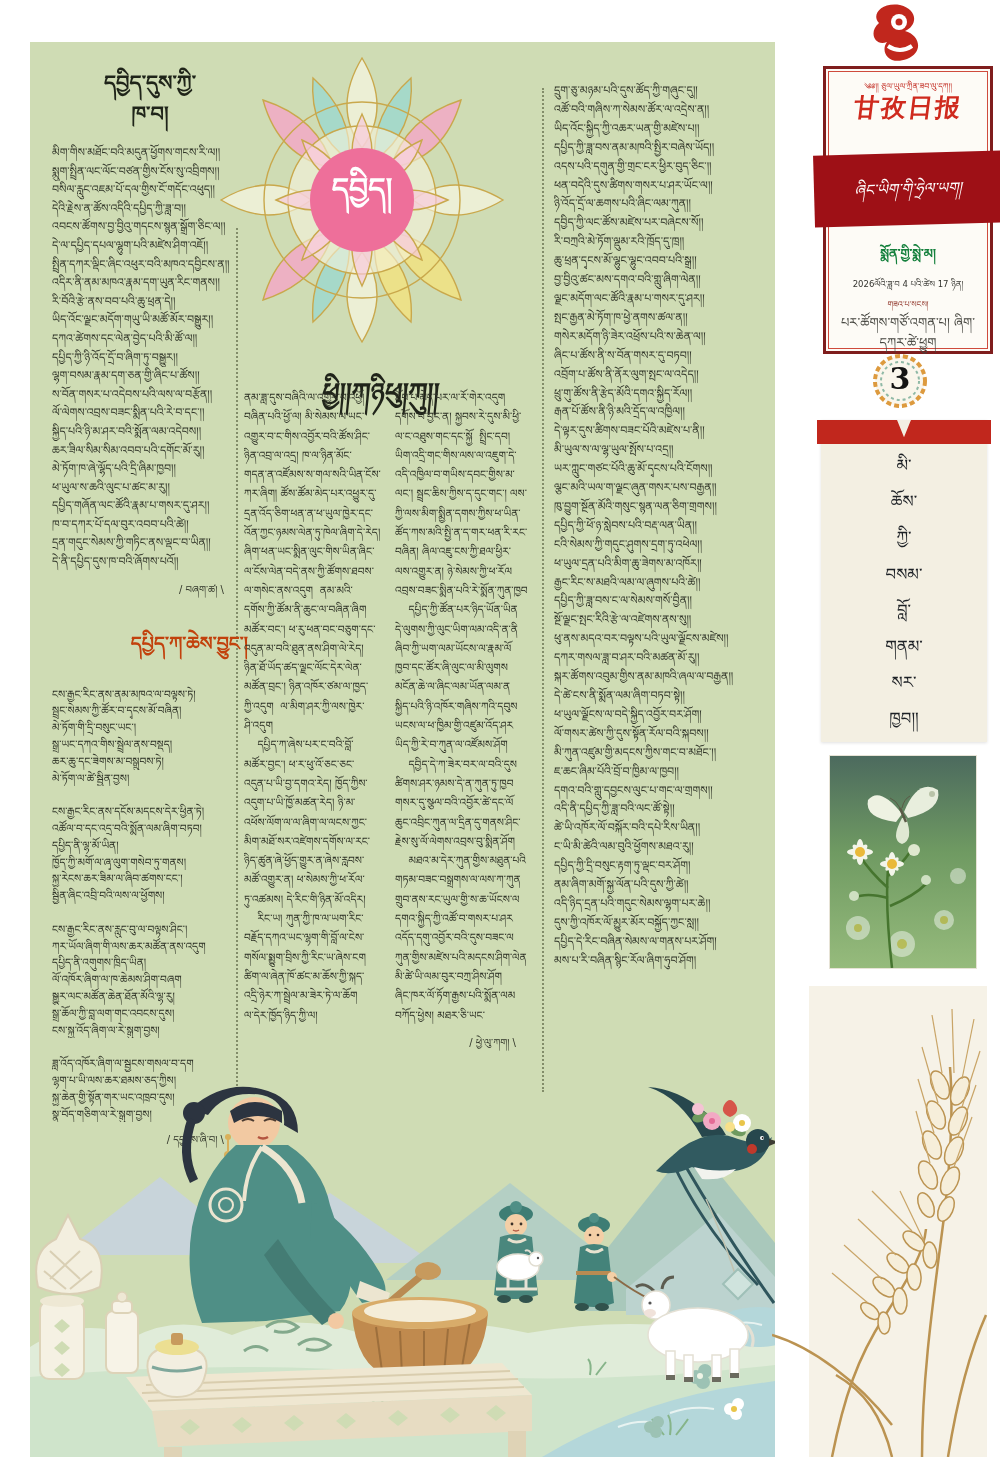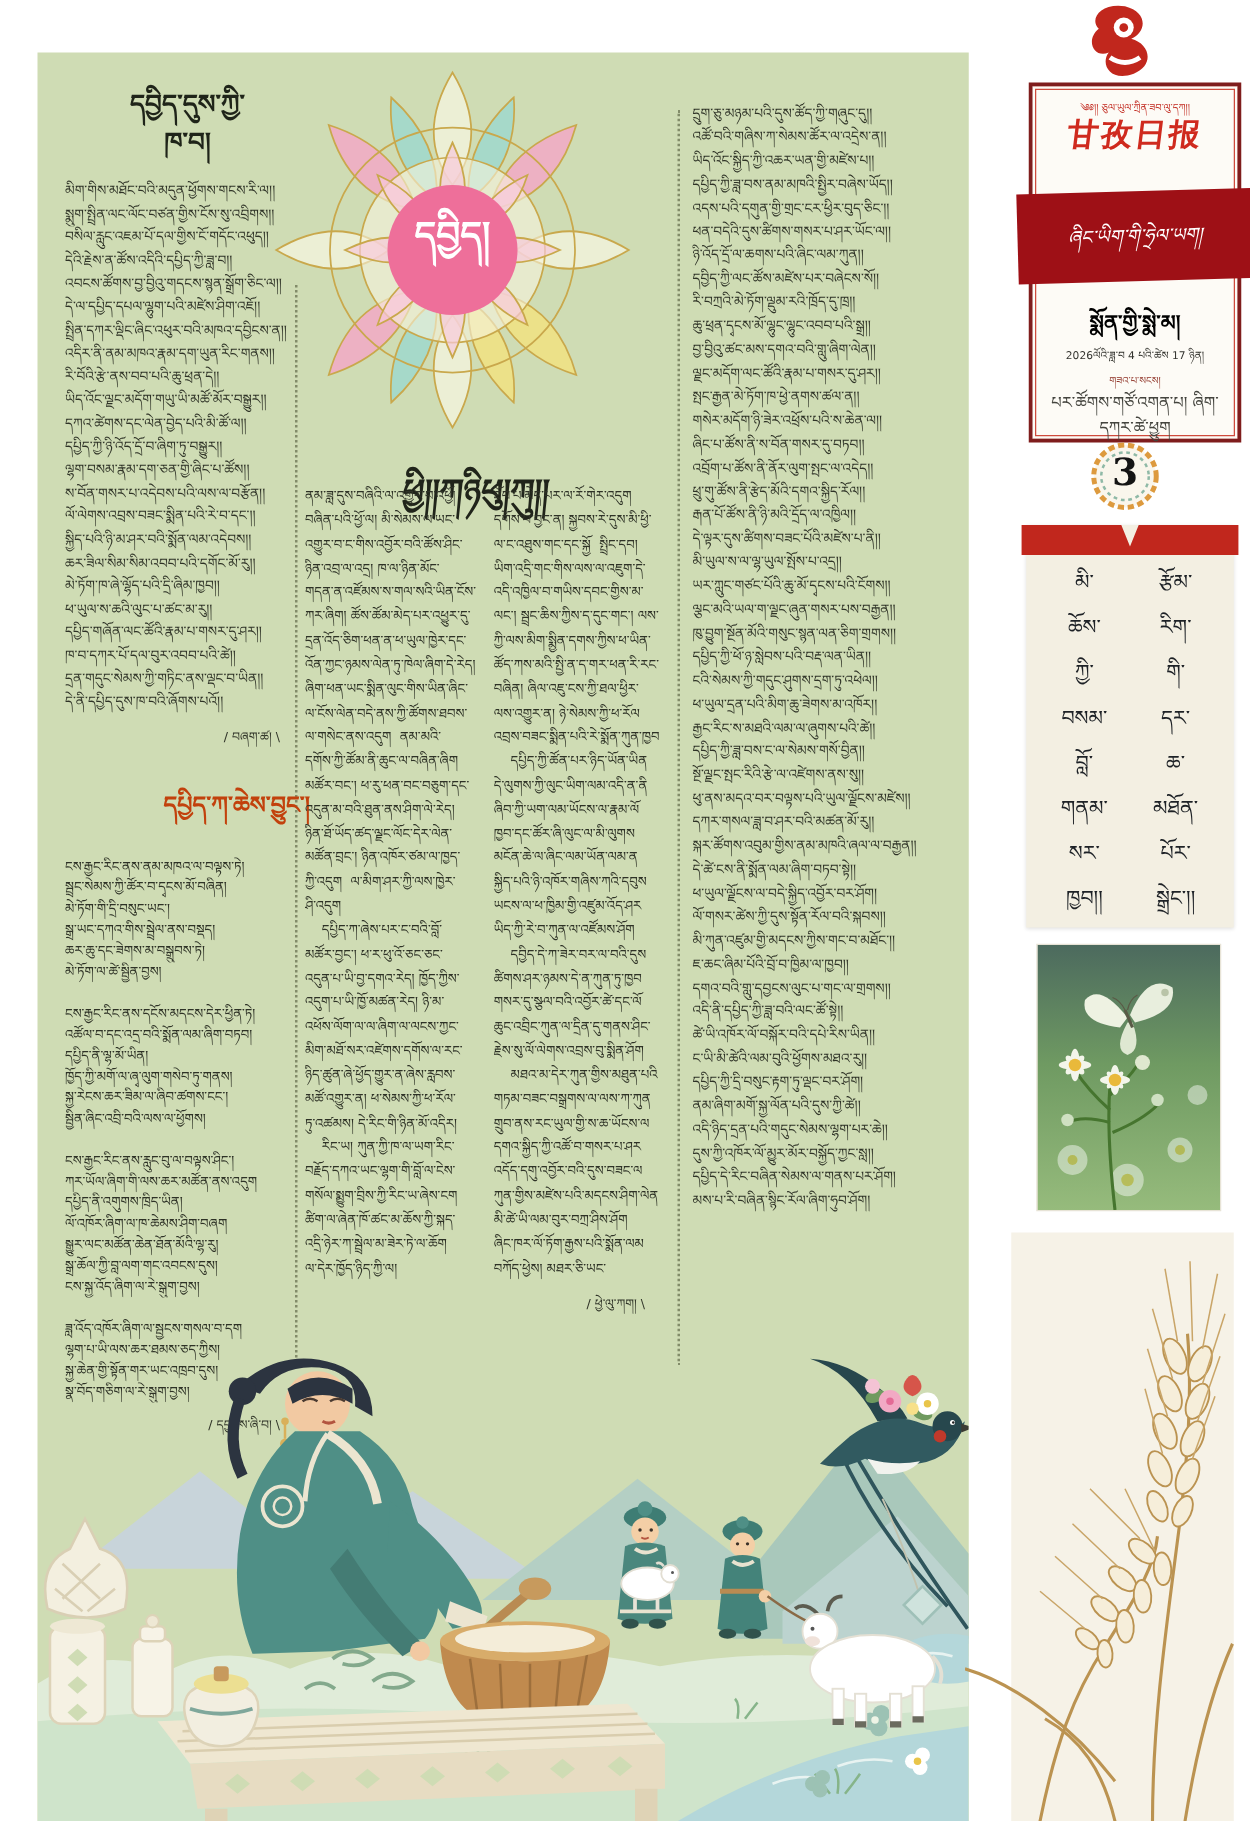--- a/index.html
+++ b/index.html
@@ -26,21 +26,21 @@
   .mid-title{position:absolute;left:205px;top:320px;width:290px;margin:0;text-align:center;font-size:27px;color:#20241a;font-weight:700;transform:skewX(-6deg);}
   .midcols{position:absolute;left:214px;top:346px;width:296px;display:flex;gap:6px;}
   .midcols>div{flex:1;min-width:0;}
   .illus{position:absolute;left:0;bottom:0;width:745px;height:382px;display:block;}
   
   .logo-svg{position:absolute;left:858px;top:2px;width:84px;height:62px;}
   .masthead{position:absolute;left:823px;top:66px;width:164px;height:282px;background:#fdfbf6;border:3px solid #7f1d1d;box-shadow:inset 0 0 0 2px #fdfbf6, inset 0 0 0 3px #cf4a3c;}
   .mh-topline{position:absolute;top:8px;left:4px;right:4px;text-align:center;font-size:8px;color:#c1271d;white-space:nowrap;overflow:hidden;}
   .mh-cn{position:absolute;top:22px;left:0;right:0;text-align:center;font-size:25px;font-weight:700;color:#cf2a1e;transform:skewX(-7deg);letter-spacing:2px;font-family:"DejaVu Serif",serif;}
   .mh-band{position:absolute;left:-12px;right:-12px;top:84px;height:72px;background:#9e1016;transform:rotate(-1.6deg);display:flex;align-items:center;justify-content:center;color:#fff;font-size:15px;line-height:1.25;text-align:center;padding:0 6px;font-style:italic;}
-  .mh-sub{position:absolute;top:170px;left:0;right:0;text-align:center;font-size:17px;font-weight:700;color:#000000;}
+  .mh-sub{position:absolute;top:170px;left:0;right:0;text-align:center;font-size:13px;font-weight:700;color:#15803d;}
   .mh-date{position:absolute;top:206px;left:0;right:0;text-align:center;font-size:8.5px;color:#33332e;}
   .mh-week{position:absolute;top:226px;left:0;right:0;text-align:center;font-size:8px;color:#8d2f23;}
   .mh-editor{position:absolute;top:244px;left:2px;right:2px;text-align:center;font-size:13px;color:#44443e;line-height:1.5;}
   .badge{position:absolute;left:871px;top:352px;width:58px;height:58px;}
   .badge .num{position:absolute;left:0;right:0;top:9px;text-align:center;font-size:30px;font-weight:700;color:#141414;font-family:"DejaVu Serif",serif;}
   .side-poem{position:absolute;left:821px;top:420px;width:166px;height:322px;background:#f3efe2;box-shadow:0 1px 3px rgba(0,0,0,.12);}
   .ribbon{position:absolute;left:-4px;right:-4px;top:0;height:24px;background:#c1271d;clip-path:polygon(0 0,46% 0,50% 72%,54% 0,100% 0,100% 100%,0 100%);}
   .sp-cols{position:absolute;top:38px;bottom:14px;left:10px;right:10px;display:flex;}
   .sp-col{flex:1;display:flex;flex-direction:column;align-items:center;justify-content:space-between;}
   .sp-syl{font-size:16.5px;color:#1d2126;line-height:1;}
@@ -553,31 +553,20 @@
 
       <div class="sp-syl">མི་</div>
           <div class="sp-syl">ཆོས་</div>
           <div class="sp-syl">ཀྱི་</div>
           <div class="sp-syl">བསམ་</div>
           <div class="sp-syl">བློ་</div>
           <div class="sp-syl">གནམ་</div>
           <div class="sp-syl">སར་</div>
           <div class="sp-syl">ཁྱབ།།</div>
         </div>
-      <div class="sp-col">
-
-      <div class="sp-syl">རྩོམ་</div>
-          <div class="sp-syl">རིག་</div>
-          <div class="sp-syl">གི་</div>
-          <div class="sp-syl">དར་</div>
-          <div class="sp-syl">ཆ་</div>
-          <div class="sp-syl">མཐོན་</div>
-          <div class="sp-syl">པོར་</div>
-          <div class="sp-syl">སྒྲེང་།།</div>
-        </div>
     </div>
   </div>
 
   <svg class="photo" viewBox="0 0 146 212">
     <defs>
       <linearGradient id="ph" x1="0" y1="0" x2="0" y2="1">
         <stop offset="0" stop-color="#4c6a5e"></stop>
           <stop offset=".45" stop-color="#6f9a62"></stop>
           <stop offset="1" stop-color="#96bb7c"></stop>
       </linearGradient>

